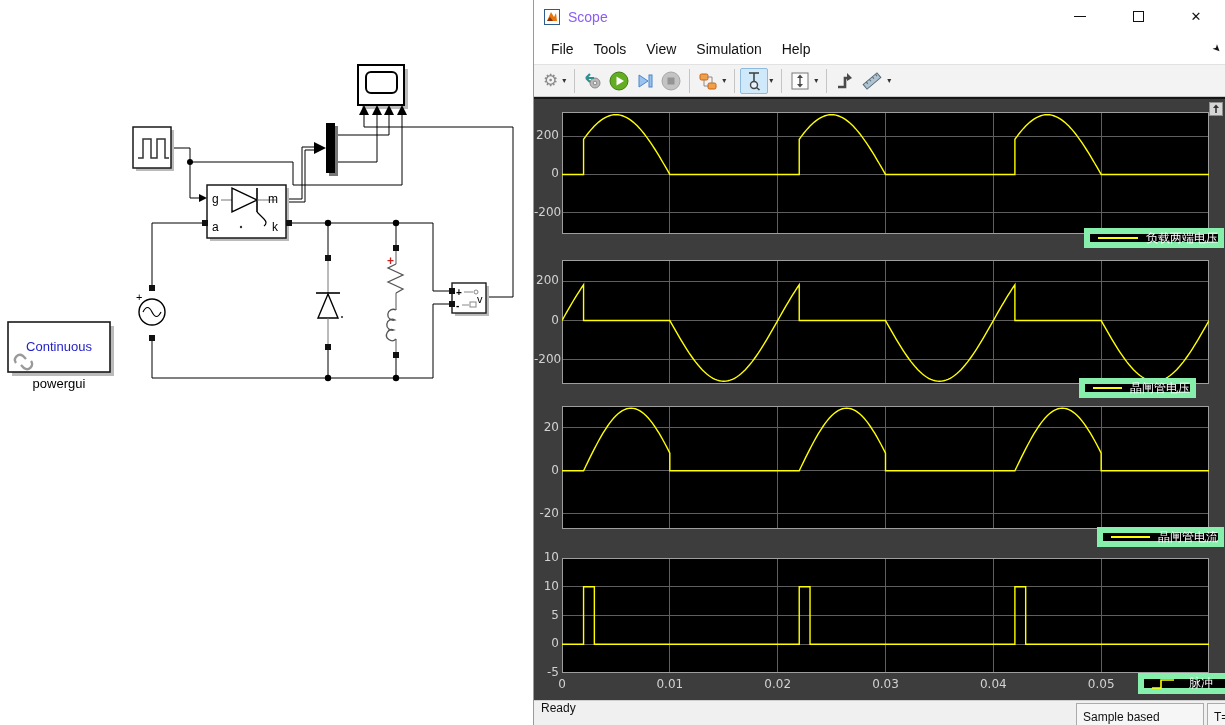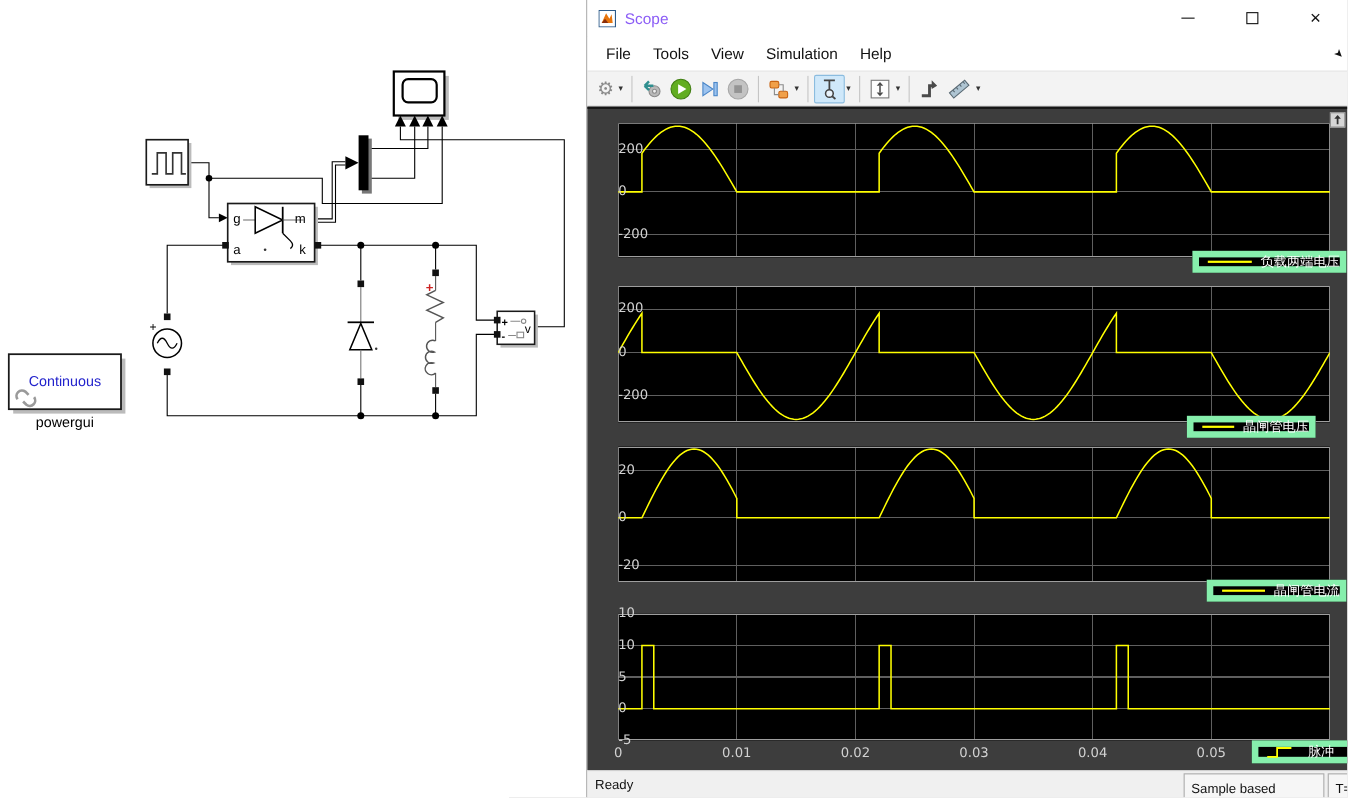--- a/index.html
+++ b/index.html
@@ -39,36 +39,36 @@
   .drop { font-size:8px; color:#333; margin:0 3px 0 1px; }
   .tsep { width:1px; height:24px; background:#c5c5c5; margin:0 5px; }
   .gear-glyph { font-size:17px; color:#8a8a8a; line-height:17px; }
 
   
   #plot-panel {
     position:relative; flex:1 1 auto; background:#3d3d3d; overflow:hidden;
     border-top:2px solid #161616;
   }
   .plot-svg { position:absolute; left:28px; width:647px; background:#000; }
-  .ytick { position:absolute; width:25px; text-align:right; font-size:12px; color:#d2d2d2; font-family:"DejaVu Sans", sans-serif;padding-left:28px; }
+  .ytick { position:absolute; width:25px; text-align:right; font-size:12px; color:#d2d2d2; font-family:"DejaVu Sans", sans-serif; }
   .xtick { position:absolute; width:40px; text-align:center; font-size:12px; color:#d2d2d2; font-family:"DejaVu Sans", sans-serif; }
   .legend {
     position:absolute; height:20px; background:#000; border:6px solid #86efac;
     display:flex; align-items:center; color:#fff; font-size:12px; white-space:nowrap;
   }
   .leg-line { display:inline-block; width:44px; height:0; border-top:2px solid #ffff00; margin:0 8px 0 8px; }
   .popout-btn {
     position:absolute; right:2px; top:3px; width:14px; height:14px; background:#d6d6d6;
     border:1px solid #8f8f8f; display:flex; align-items:center; justify-content:center;
   }
 
   
   .statusbar {
     height:25px; background:#f0f0f0; border-top:1px solid #cfcfcf; position:relative;
-    display:flex; align-items:center; font-size:12px; color:#111; flex:0 0 auto; overflow:hidden;
+    display:flex; align-items:flex-start; font-size:12px; color:#111; flex:0 0 auto; overflow:hidden;
   }
   .status-left { margin-left:7px; }
   .status-box {
     position:absolute; top:2px; height:28px; border:1px solid #ababab; background:#f6f6f6;
     display:flex; align-items:center; padding:0 6px; font-size:12px;
   }
   #status-mode { left:542px; width:128px; }
   #status-time { left:673px; width:62px; }
 </style>
 </head>

